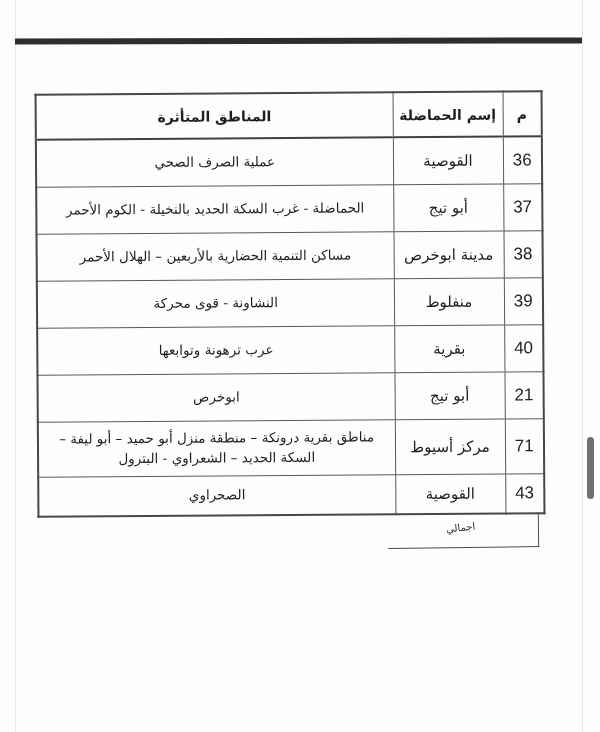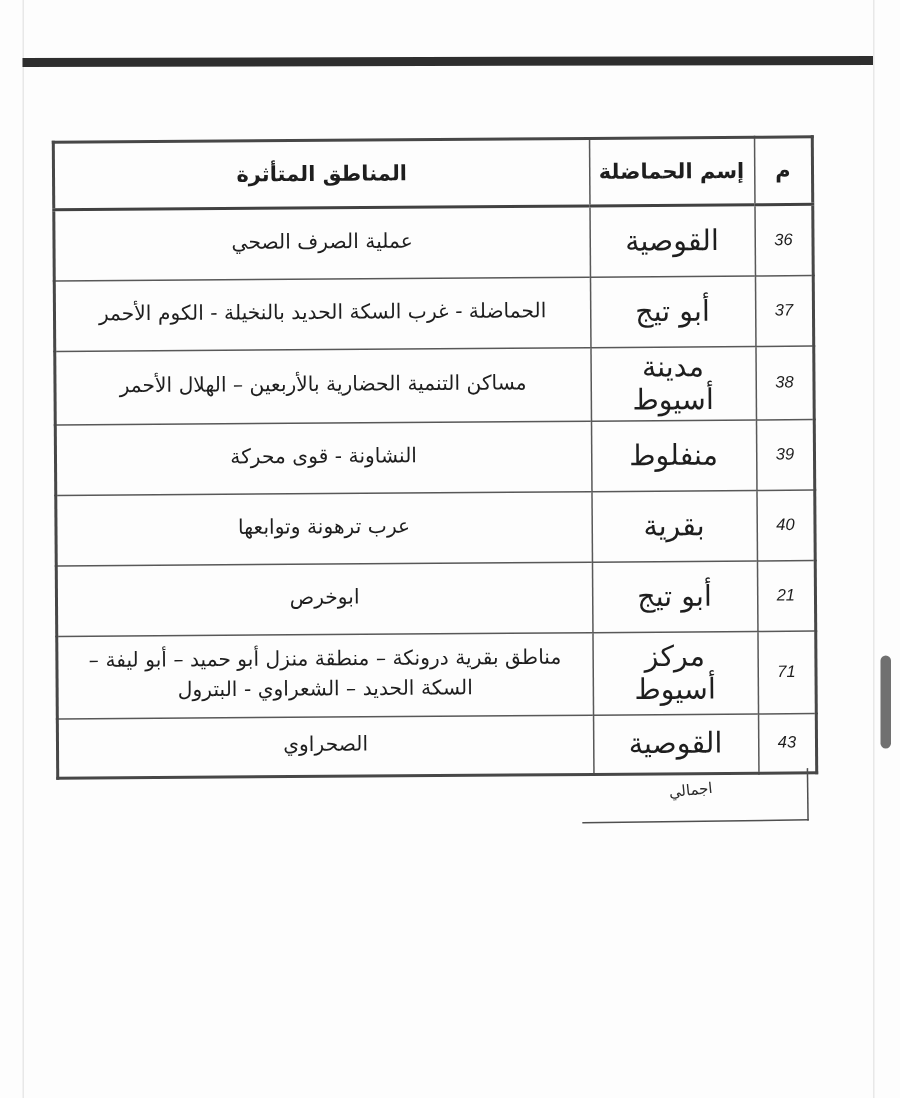--- a/index.html
+++ b/index.html
@@ -69,26 +69,25 @@
   table.doc-table thead th {
     font-weight: bold;
     font-size: 14px;
     border-bottom-width: 2.5px;
     border-bottom-color: #414141;
   }
   table.doc-table tbody tr { height: 47px; }
   table.doc-table tbody tr.row-42 { height: 55px; }
   table.doc-table tbody tr.row-43 { height: 40px; }
   td.cell-areas { font-size: 13.5px; line-height: 1.45; }
-  td.cell-city  { font-size: 19px; margin-top: 32px; }
+  td.cell-city  { font-size: 15px; margin-top: 32px; }
   td.cell-num   {
     font-family: "Liberation Sans", sans-serif;
-    font-size: 11px;
+    font-size: 17px;
     color: #242424;
-    font-style: italic;
   }
   
   .total-frag {
     position: absolute;
     left: 388px;
     top: 513px;
     width: 150px;
     height: 34px;
     border-right: 1.6px solid #4f4f4f;
     border-bottom: 1.6px solid #4f4f4f;
@@ -152,21 +151,21 @@
           <td class="cell-city">القوصية</td>
           <td class="cell-areas">عملية الصرف الصحي</td>
         </tr>
         <tr>
           <td class="cell-num">37</td>
           <td class="cell-city">أبو تيج</td>
           <td class="cell-areas">الحماضلة - غرب السكة الحديد بالنخيلة - الكوم الأحمر</td>
         </tr>
         <tr>
           <td class="cell-num">38</td>
-          <td class="cell-city">مدينة أسيوط</td>
+          <td class="cell-city">مدينة ابوخرص</td>
           <td class="cell-areas">مساكن التنمية الحضارية بالأربعين – الهلال الأحمر</td>
         </tr>
         <tr>
           <td class="cell-num">39</td>
           <td class="cell-city">منفلوط</td>
           <td class="cell-areas">النشاونة - قوى محركة</td>
         </tr>
         <tr>
           <td class="cell-num">40</td>
           <td class="cell-city">بقرية</td>

